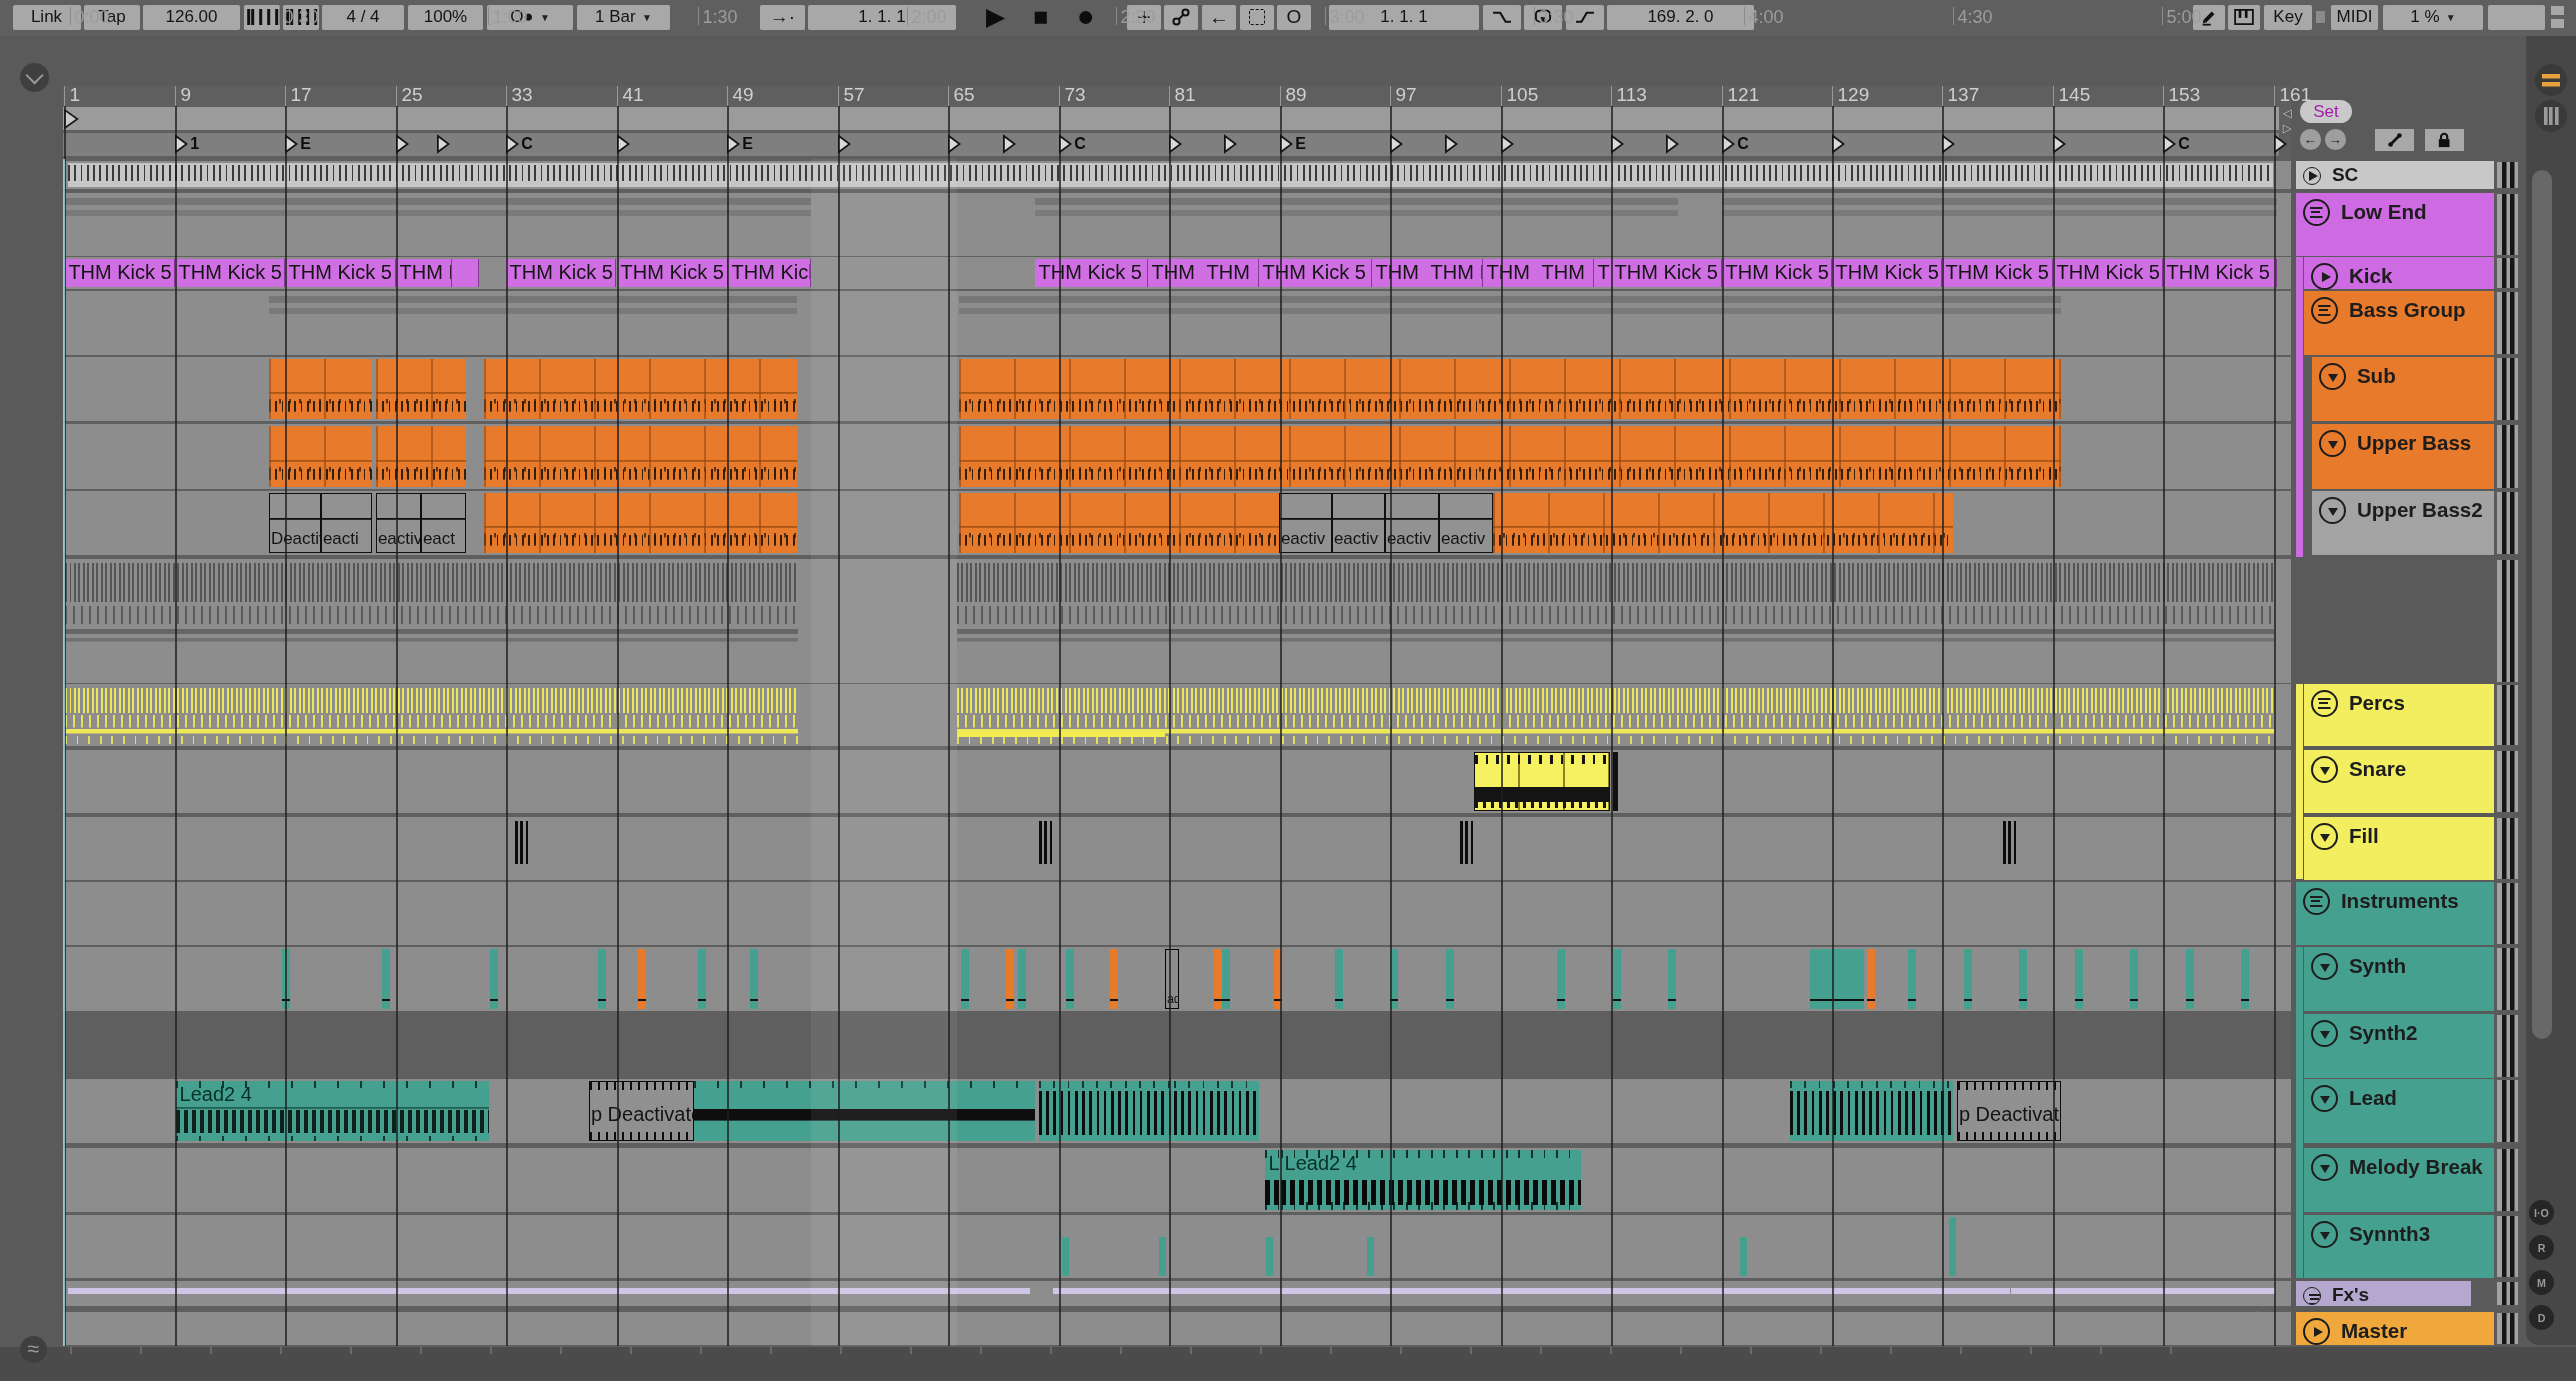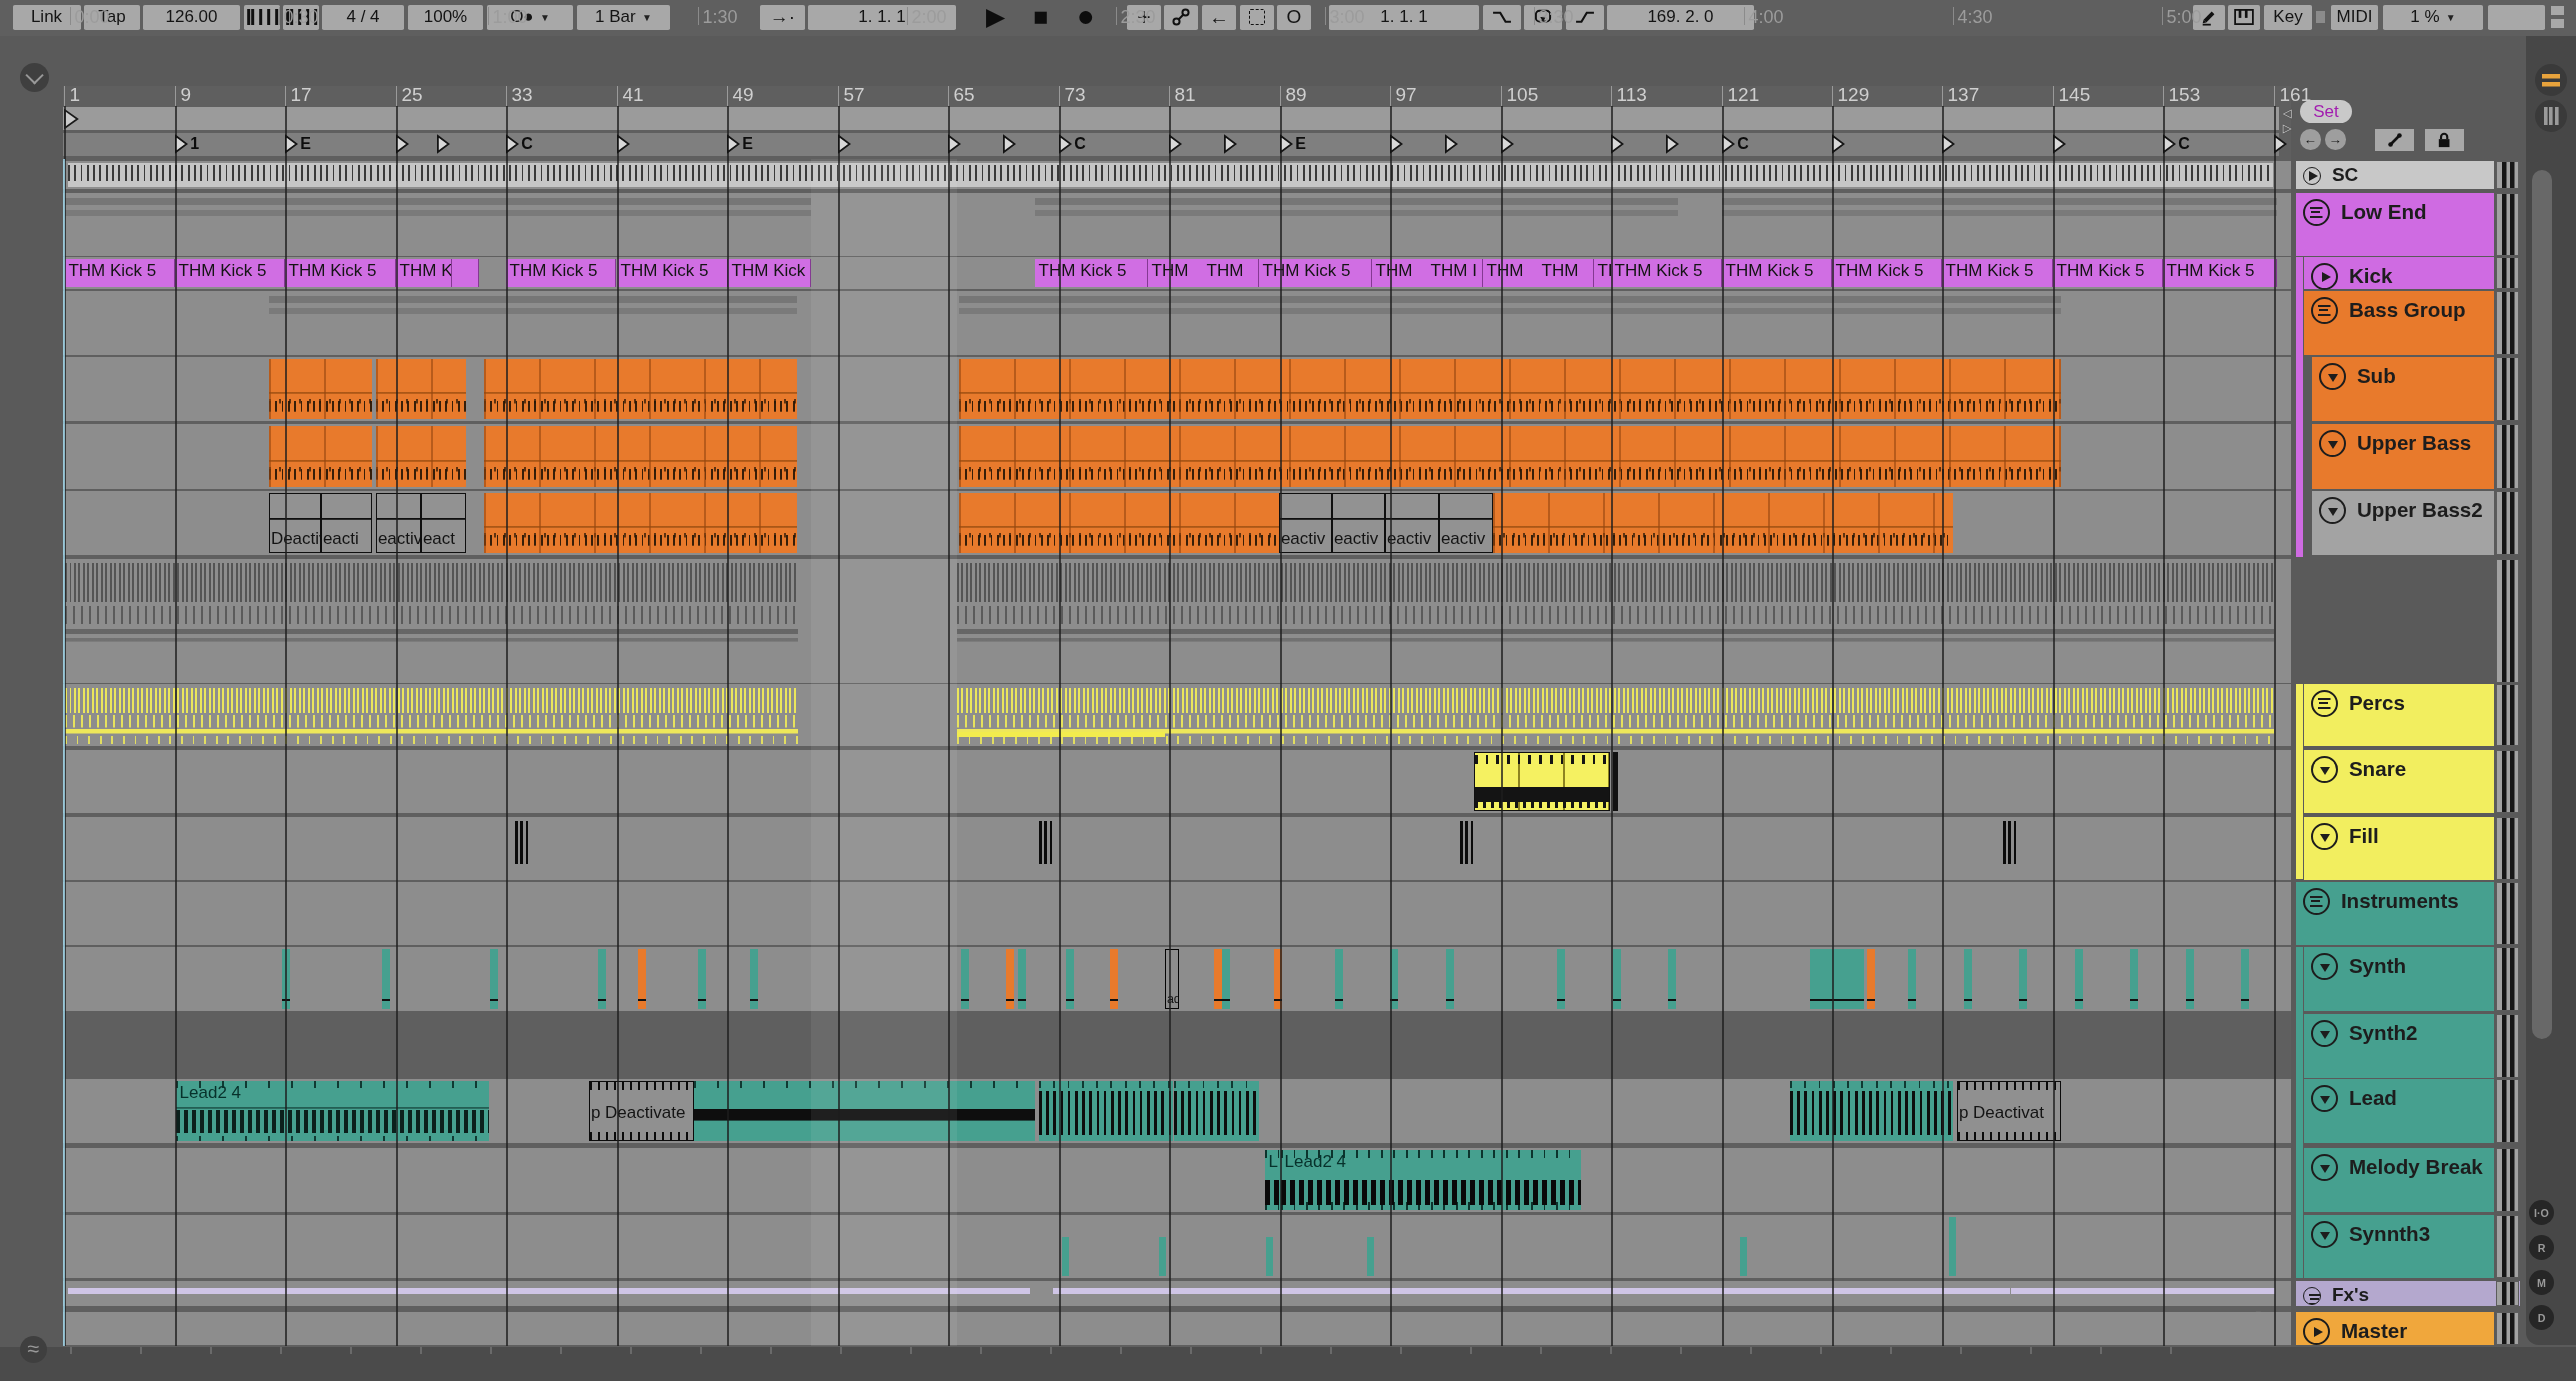--- a/index.html
+++ b/index.html
@@ -28,21 +28,21 @@
   .zoombtn{position:absolute;width:14.3px;height:12.5px;display:flex;align-items:center;justify-content:center;
            color:#d6d6d6;font-size:11.6px;text-shadow:0 0 0.9px #222;}
   
   .arr-bg{position:absolute;left:63px;top:86px;width:2228px;height:1265px;background:#5f5f5f;}
   .trackrow{position:absolute;left:63px;width:2228px;background:#8d8d8d;}
   .selcol{position:absolute;left:811px;top:159px;width:146px;height:1187px;background:rgba(255,255,255,0.07);}
   .gridline{position:absolute;top:106px;width:1.8px;height:1240px;background:rgba(30,30,30,0.75);}
   .insertmark{position:absolute;left:63px;top:159px;width:1.8px;height:1187px;background:#9fd6ea;opacity:.8;}
   
   .clip{position:absolute;top:1.8px;bottom:1.8px;box-sizing:border-box;overflow:hidden;}
-  .clip .clabel{position:absolute;left:3.6px;top:1.8px;font-size:17px;color:#141414;white-space:nowrap;}
+  .clip .clabel{position:absolute;left:3.6px;top:1.8px;font-size:20px;color:#141414;white-space:nowrap;}
   .k-lab{background:#d06ee3;border-right:0.9px solid rgba(70,15,80,.55);}
   .k-comb{background:#c6c6c6;
       background-image:repeating-linear-gradient(90deg,#3a3a3a 0 1.8px,transparent 1.8px 6.3px);
       background-size:100% 16px;background-repeat:no-repeat;background-position:0 2.7px;}
   .k-ov{background:transparent;top:5.4px;height:20px;bottom:auto;
       background-image:linear-gradient(#767676,#767676),linear-gradient(#7a7a7a,#7a7a7a);
       background-size:100% 7.2px,100% 6.3px;background-position:0 0,0 11.6px;background-repeat:no-repeat;}
   .k-bass{background-color:#e87a2c;
       background-image:
         repeating-linear-gradient(90deg,rgba(150,70,15,.6) 0 1.8px,transparent 1.8px 55px),
@@ -772,21 +772,21 @@
     <div class="hdr" style="left: 2304px; top: 1148px; width: 190px; height: 64px; background: rgb(70, 160, 143);">
       <span class="hicon fold"></span>
       <span class="hname">Melody Break</span>
     </div>
     <div class="meter" style="left: 2496px; top: 1148px; width: 23px; height: 64px;"></div>
     <div class="hdr" style="left: 2304px; top: 1215px; width: 190px; height: 63px; background: rgb(70, 160, 143);">
       <span class="hicon fold"></span>
       <span class="hname">Synnth3</span>
     </div>
     <div class="meter" style="left: 2496px; top: 1215px; width: 23px; height: 63px;"></div>
-    <div class="hdr" style="left: 2296px; top: 1281px; width: 224px; height: 25px; background: rgb(180, 168, 206);">
+    <div class="hdr" style="left: 2296px; top: 1281px; width: 175px; height: 25px; background: rgb(180, 168, 206);">
       <span class="hicon group" style="width: 16px; height: 16px; border-width: 1.8px;"></span>
       <span class="hname" style="line-height: 18px; font-size: 19px;">Fx's</span>
     </div>
     <div class="meter" style="left: 2496px; top: 1281px; width: 23px; height: 25px;"></div>
     <div class="hdr" style="left: 2296px; top: 1312px; width: 198px; height: 33px; background: rgb(240, 167, 60);">
       <span class="hicon play"></span>
       <span class="hname">Master</span>
     </div>
     <div class="meter" style="left: 2496px; top: 1312px; width: 23px; height: 33px;"></div>
     <div class="groupbar" style="left: 2296px; top: 257px; height: 300px; background: rgb(207, 107, 226);"></div>

